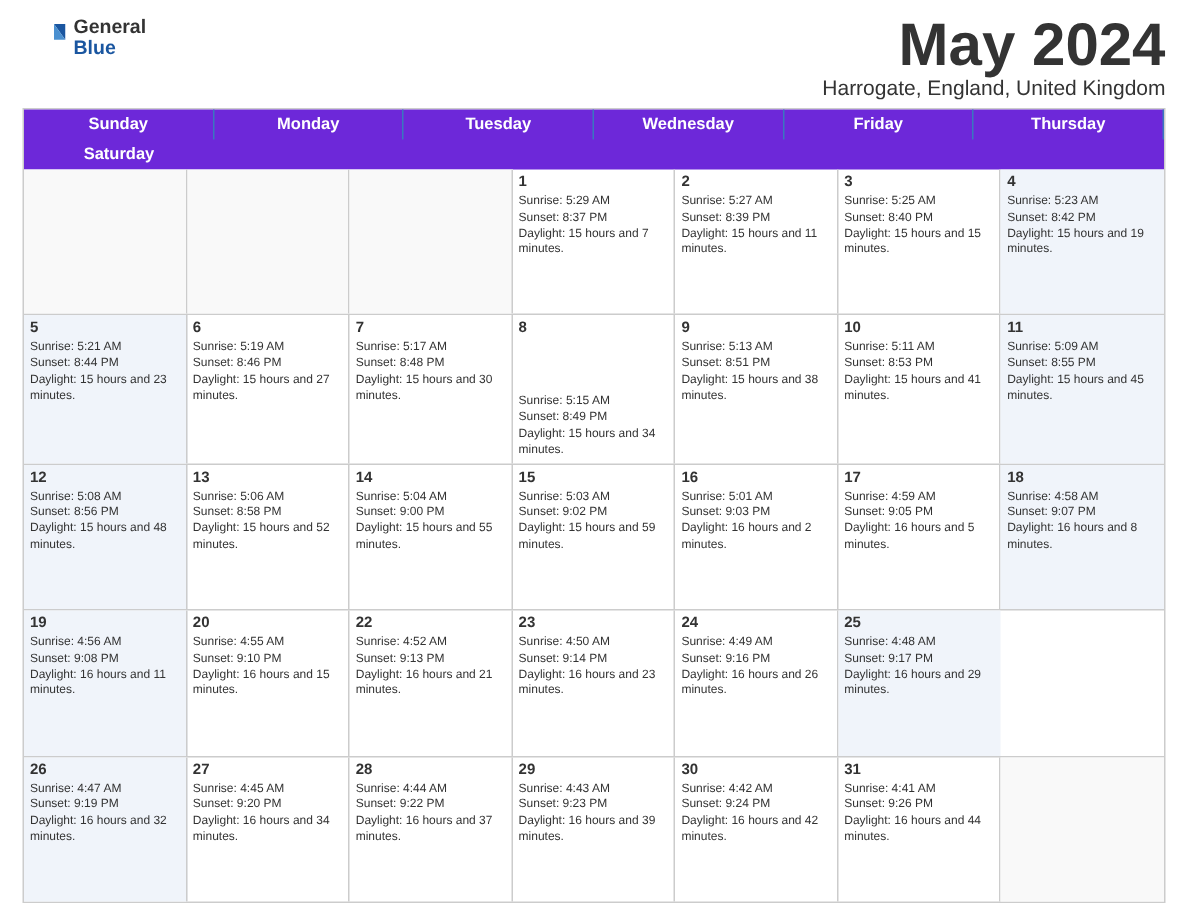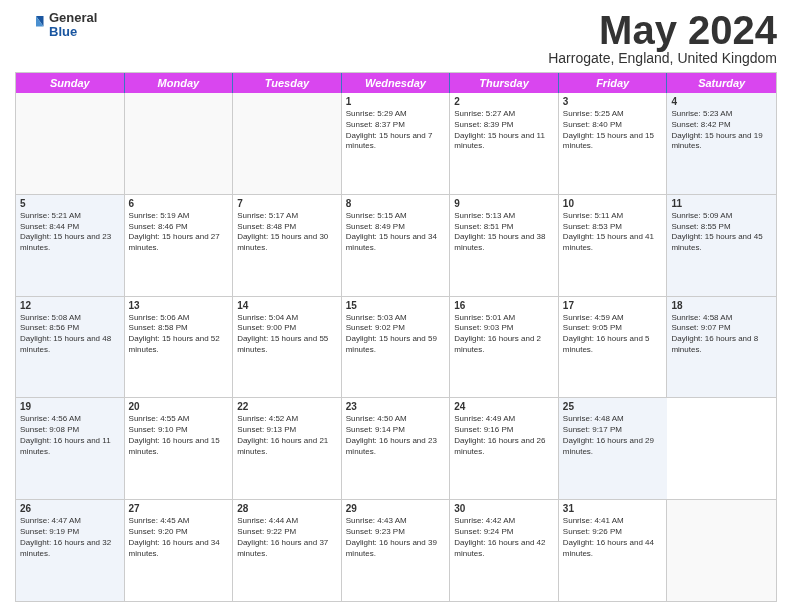--- a/index.html
+++ b/index.html
@@ -56,23 +56,22 @@
       font-weight: normal;
     }
     .calendar {
       flex: 1;
       display: flex;
       flex-direction: column;
       border: 1px solid #ccc;
     }
     .cal-header-row {
       display: grid;
-      grid-template-columns: repeat(7, 1fr);
-      background: #d946ef;
-      font-style: italic;
+      grid-template-columns: repeat(6, 1fr);
+      background: #6d28d9;
     }
     .cal-header-cell {
       color: white;
       font-size: 11px;
       font-weight: bold;
       text-align: center;
       padding: 4px 2px;
       border-right: 1px solid #3a76c0;
     }
     .cal-header-cell:last-child { border-right: none; }
@@ -133,22 +132,22 @@
       <div class="location">Harrogate, England, United Kingdom</div>
     </div>
   </div>
 
   <div class="calendar">
     <div class="cal-header-row">
     <div class="cal-header-cell">Sunday</div>
         <div class="cal-header-cell">Monday</div>
         <div class="cal-header-cell">Tuesday</div>
         <div class="cal-header-cell">Wednesday</div>
+        <div class="cal-header-cell">Friday</div>
         <div class="cal-header-cell">Thursday</div>
-        <div class="cal-header-cell">Friday</div>
         <div class="cal-header-cell">Saturday</div>
       </div>
     <div class="cal-body">
     <div class="cal-week">
           <div class="cal-cell empty"></div>
           <div class="cal-cell empty"></div>
           <div class="cal-cell empty"></div>
           <div class="cal-cell">
             <div class="day-num">1</div>
             <div class="day-info" style="white-space: pre-line;">Sunrise: 5:29 AM
@@ -188,21 +187,21 @@
 Daylight: 15 hours and 27 minutes.</div>
           </div>
           <div class="cal-cell">
             <div class="day-num">7</div>
             <div class="day-info" style="white-space: pre-line;">Sunrise: 5:17 AM
 Sunset: 8:48 PM
 Daylight: 15 hours and 30 minutes.</div>
           </div>
           <div class="cal-cell">
             <div class="day-num">8</div>
-            <div class="day-info" style="white-space: pre-line;">Sunrise: 5:15 AM
+            <div class="day-info" style="white-space: pre-line; margin-top: 36px;">Sunrise: 5:15 AM
 Sunset: 8:49 PM
 Daylight: 15 hours and 34 minutes.</div>
           </div>
           <div class="cal-cell">
             <div class="day-num">9</div>
             <div class="day-info" style="white-space: pre-line;">Sunrise: 5:13 AM
 Sunset: 8:51 PM
 Daylight: 15 hours and 38 minutes.</div>
           </div>
           <div class="cal-cell">

